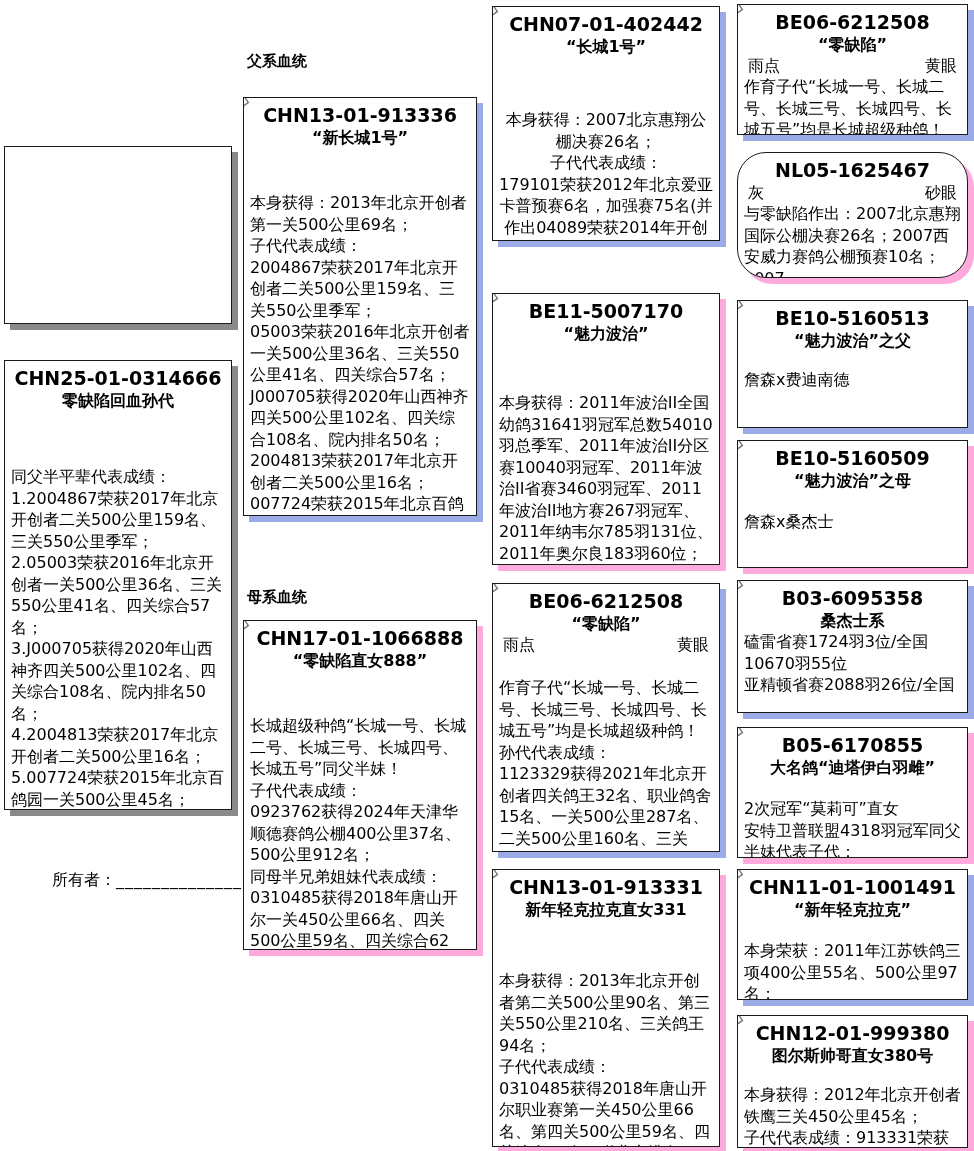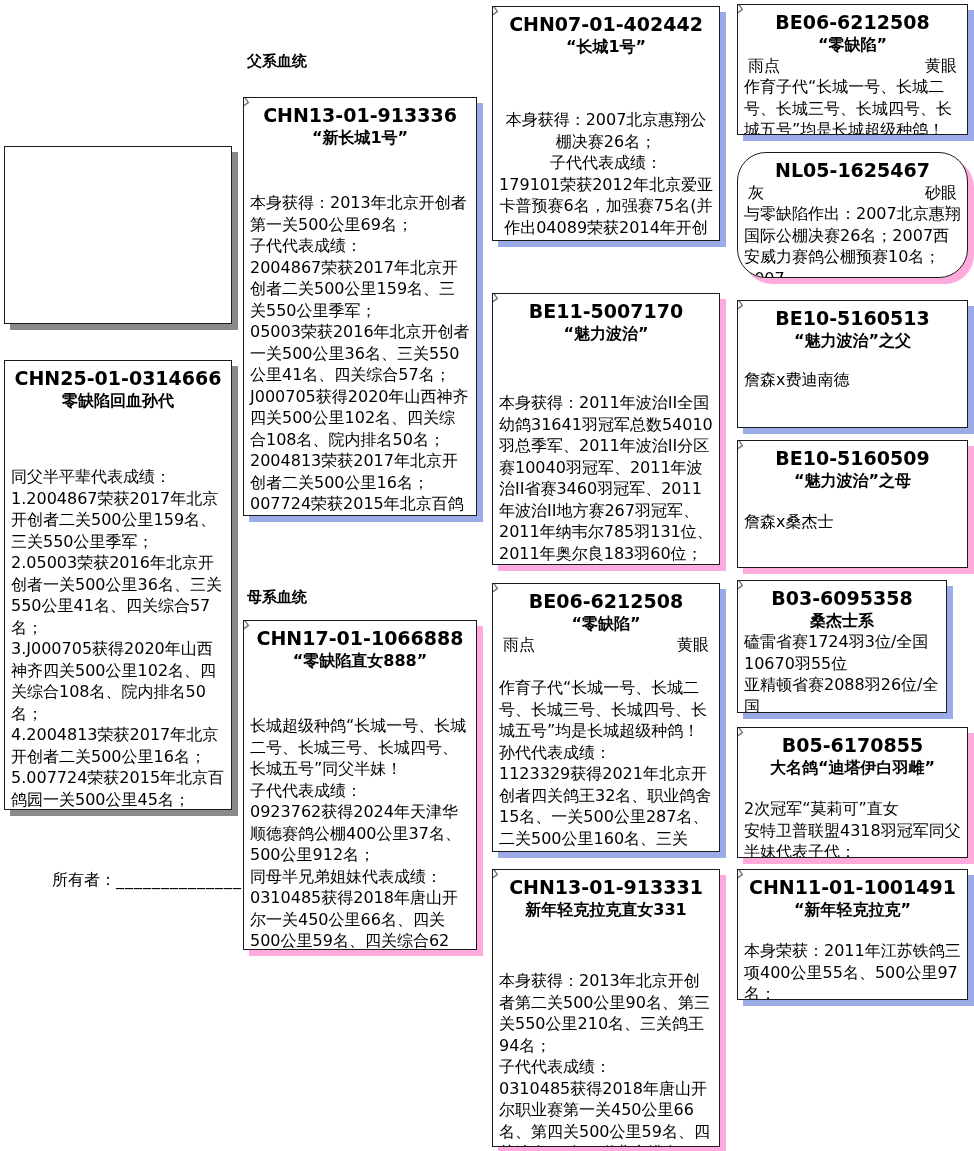--- a/index.html
+++ b/index.html
@@ -191,21 +191,21 @@
         <g transform="rotate(-35 12 11)">
           <rect x="6" y="8" width="12" height="9" fill="#fff" stroke="#777" stroke-width="1.4"></rect>
           <path d="M6 8 Q12 1 18 8" fill="none" stroke="#777" stroke-width="1.4"></path>
         </g>
       </svg>
     <div class="box-title">BE10-5160509</div>
     <div class="box-sub">“魅力波治”之母</div>
     <div class="box-body" style="margin-top:20px;">詹森x桑杰士</div>
   </div>
 
-  <div class="pbox" style="left: 737px; top: 580px; width: 210px; height: 133px; box-shadow: rgb(154, 171, 232) 6px 6px 0px;">
+  <div class="pbox" style="left: 737px; top: 580px; width: 231px; height: 133px; box-shadow: rgb(154, 171, 232) 6px 6px 0px;">
     <svg class="bucket" viewBox="0 0 24 22">
         <g transform="rotate(-35 12 11)">
           <rect x="6" y="8" width="12" height="9" fill="#fff" stroke="#777" stroke-width="1.4"></rect>
           <path d="M6 8 Q12 1 18 8" fill="none" stroke="#777" stroke-width="1.4"></path>
         </g>
       </svg>
     <div class="box-title">B03-6095358</div>
     <div class="box-sub">桑杰士系</div>
     <div class="box-body" style="">磕雷省赛1724羽3位/全国10670羽55位
 亚精顿省赛2088羽26位/全国</div>
@@ -229,14 +229,26 @@
         <g transform="rotate(-35 12 11)">
           <rect x="6" y="8" width="12" height="9" fill="#fff" stroke="#777" stroke-width="1.4"></rect>
           <path d="M6 8 Q12 1 18 8" fill="none" stroke="#777" stroke-width="1.4"></path>
         </g>
       </svg>
     <div class="box-title">CHN11-01-1001491</div>
     <div class="box-sub">“新年轻克拉克”</div>
     <div class="box-body" style="margin-top:20px;">本身荣获：2011年江苏铁鸽三项400公里55名、500公里97名；</div>
   </div>
 
+  <div class="pbox" style="left: 737px; top: 1015px; width: 231px; height: 133px; box-shadow: rgb(255, 170, 221) 6px 6px 0px;">
+    <svg class="bucket" viewBox="0 0 24 22">
+        <g transform="rotate(-35 12 11)">
+          <rect x="6" y="8" width="12" height="9" fill="#fff" stroke="#777" stroke-width="1.4"></rect>
+          <path d="M6 8 Q12 1 18 8" fill="none" stroke="#777" stroke-width="1.4"></path>
+        </g>
+      </svg>
+    <div class="box-title">CHN12-01-999380</div>
+    <div class="box-sub">图尔斯帅哥直女380号</div>
+    <div class="box-body" style="margin-top:18px;">本身获得：2012年北京开创者铁鹰三关450公里45名；
+子代代表成绩：913331荣获</div>
+  </div>
 
 </div>
 
 </body></html>

